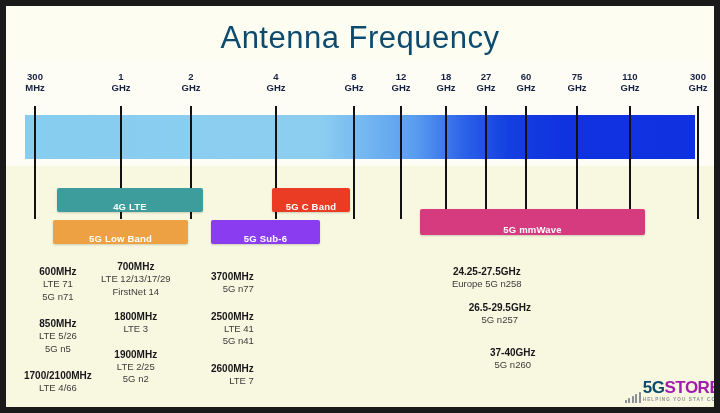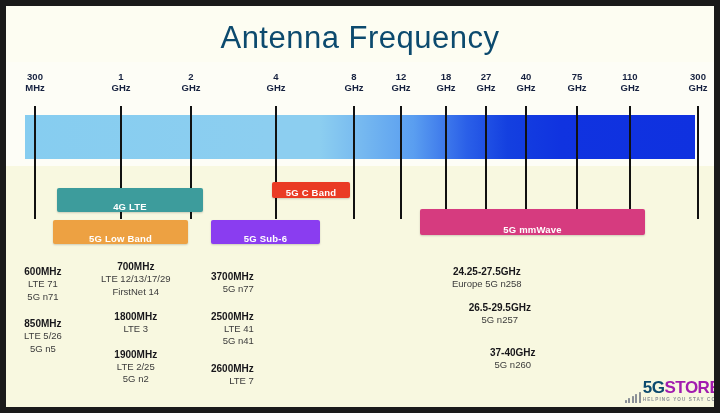--- a/index.html
+++ b/index.html
@@ -137,34 +137,34 @@
         <div class="tick-label" style="left: 270px;"><span>4</span><span class="u">GHz</span></div>
         <div class="tickmark" style="left: 270px;"></div>
         <div class="tick-label" style="left: 348px;"><span>8</span><span class="u">GHz</span></div>
         <div class="tickmark" style="left: 348px;"></div>
         <div class="tick-label" style="left: 395px;"><span>12</span><span class="u">GHz</span></div>
         <div class="tickmark" style="left: 395px;"></div>
         <div class="tick-label" style="left: 440px;"><span>18</span><span class="u">GHz</span></div>
         <div class="tickmark" style="left: 440px;"></div>
         <div class="tick-label" style="left: 480px;"><span>27</span><span class="u">GHz</span></div>
         <div class="tickmark" style="left: 480px;"></div>
-        <div class="tick-label" style="left: 520px;"><span>40</span><span class="u">GHz</span></div>
+        <div class="tick-label" style="left: 520px;"><span>60</span><span class="u">GHz</span></div>
         <div class="tickmark" style="left: 520px;"></div>
         <div class="tick-label" style="left: 571px;"><span>75</span><span class="u">GHz</span></div>
         <div class="tickmark" style="left: 571px;"></div>
         <div class="tick-label" style="left: 624px;"><span>110</span><span class="u">GHz</span></div>
         <div class="tickmark" style="left: 624px;"></div>
         <div class="tick-label" style="left: 692px;"><span>300</span><span class="u">GHz</span></div>
         <div class="tickmark" style="left: 692px;"></div>
       </div>
     <div id="bands-layer">
         <div class="pill" style="left: 51px; top: 126px; width: 146px; height: 24px; background: rgb(61, 156, 156);">
           <span>4G LTE</span>
         </div>
-        <div class="pill" style="left: 266px; top: 120px; width: 78px; height: 16px; background: rgb(234, 59, 36);">
+        <div class="pill" style="left: 266px; top: 126px; width: 78px; height: 24px; background: rgb(234, 59, 36);">
           <span>5G C Band</span>
         </div>
         <div class="pill" style="left: 47px; top: 158px; width: 135px; height: 24px; background: rgb(237, 161, 66);">
           <span>5G Low Band</span>
         </div>
         <div class="pill" style="left: 205px; top: 158px; width: 109px; height: 24px; background: rgb(138, 61, 240);">
           <span>5G Sub-6</span>
         </div>
         <div class="pill" style="left: 414px; top: 147px; width: 225px; height: 26px; background: rgb(214, 59, 127);">
           <span>5G mmWave</span>
@@ -174,20 +174,24 @@
         <div class="freq-col" style="left: 18px; top: 203px; text-align: center;">
           <div class="freq-item" style="margin-bottom: 14px;">
             <div class="freq-head">600MHz</div>
             <div class="freq-line">LTE 71</div>
             <div class="freq-line">5G n71</div>
           </div>
           <div class="freq-item" style="margin-bottom: 14px;">
             <div class="freq-head">850MHz</div>
             <div class="freq-line">LTE 5/26</div>
             <div class="freq-line">5G n5</div>
+          </div>
+          <div class="freq-item" style="margin-bottom: 14px;">
+            <div class="freq-head">1700/2100MHz</div>
+            <div class="freq-line">LTE 4/66</div>
           </div>
         </div>
         <div class="freq-col" style="left: 95px; top: 198px; text-align: center;">
           <div class="freq-item" style="margin-bottom: 12px;">
             <div class="freq-head">700MHz</div>
             <div class="freq-line">LTE 12/13/17/29</div>
             <div class="freq-line">FirstNet 14</div>
           </div>
           <div class="freq-item" style="margin-bottom: 12px;">
             <div class="freq-head">1800MHz</div>

